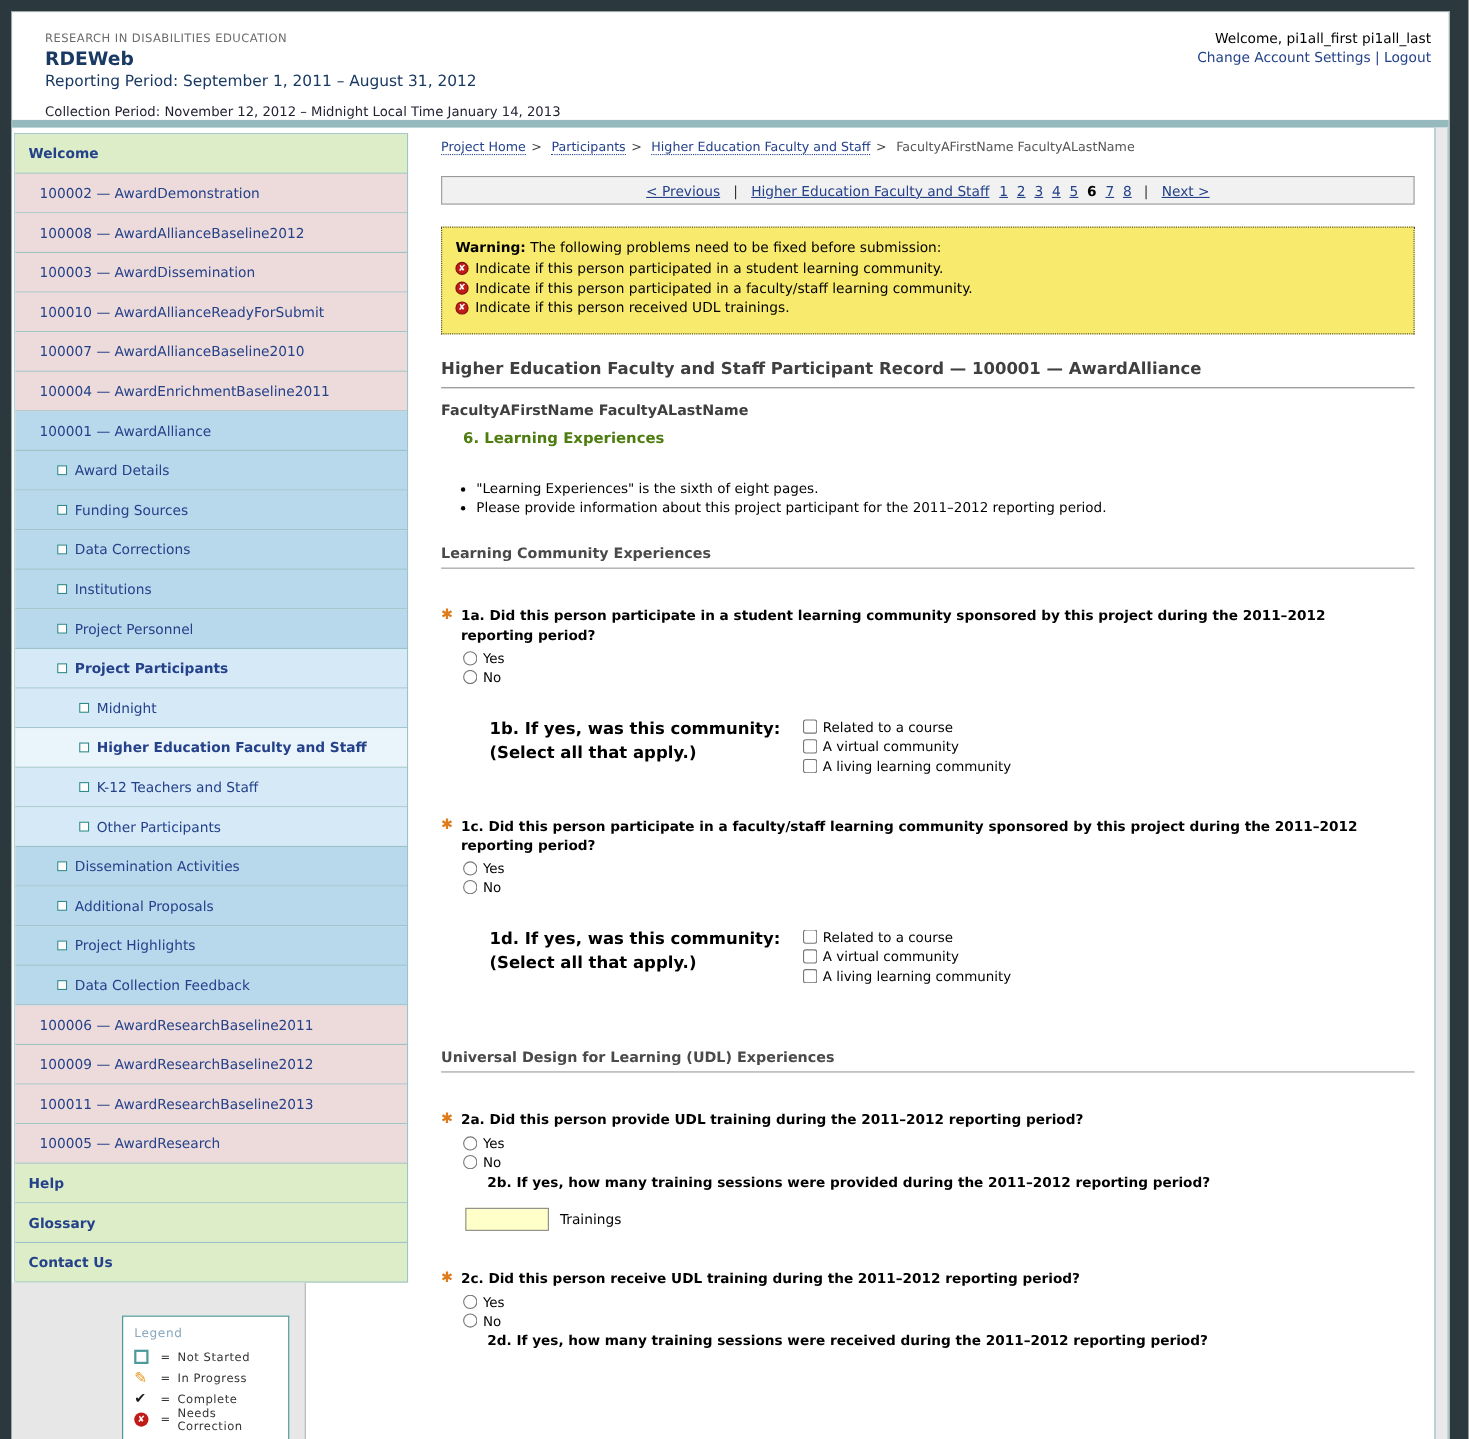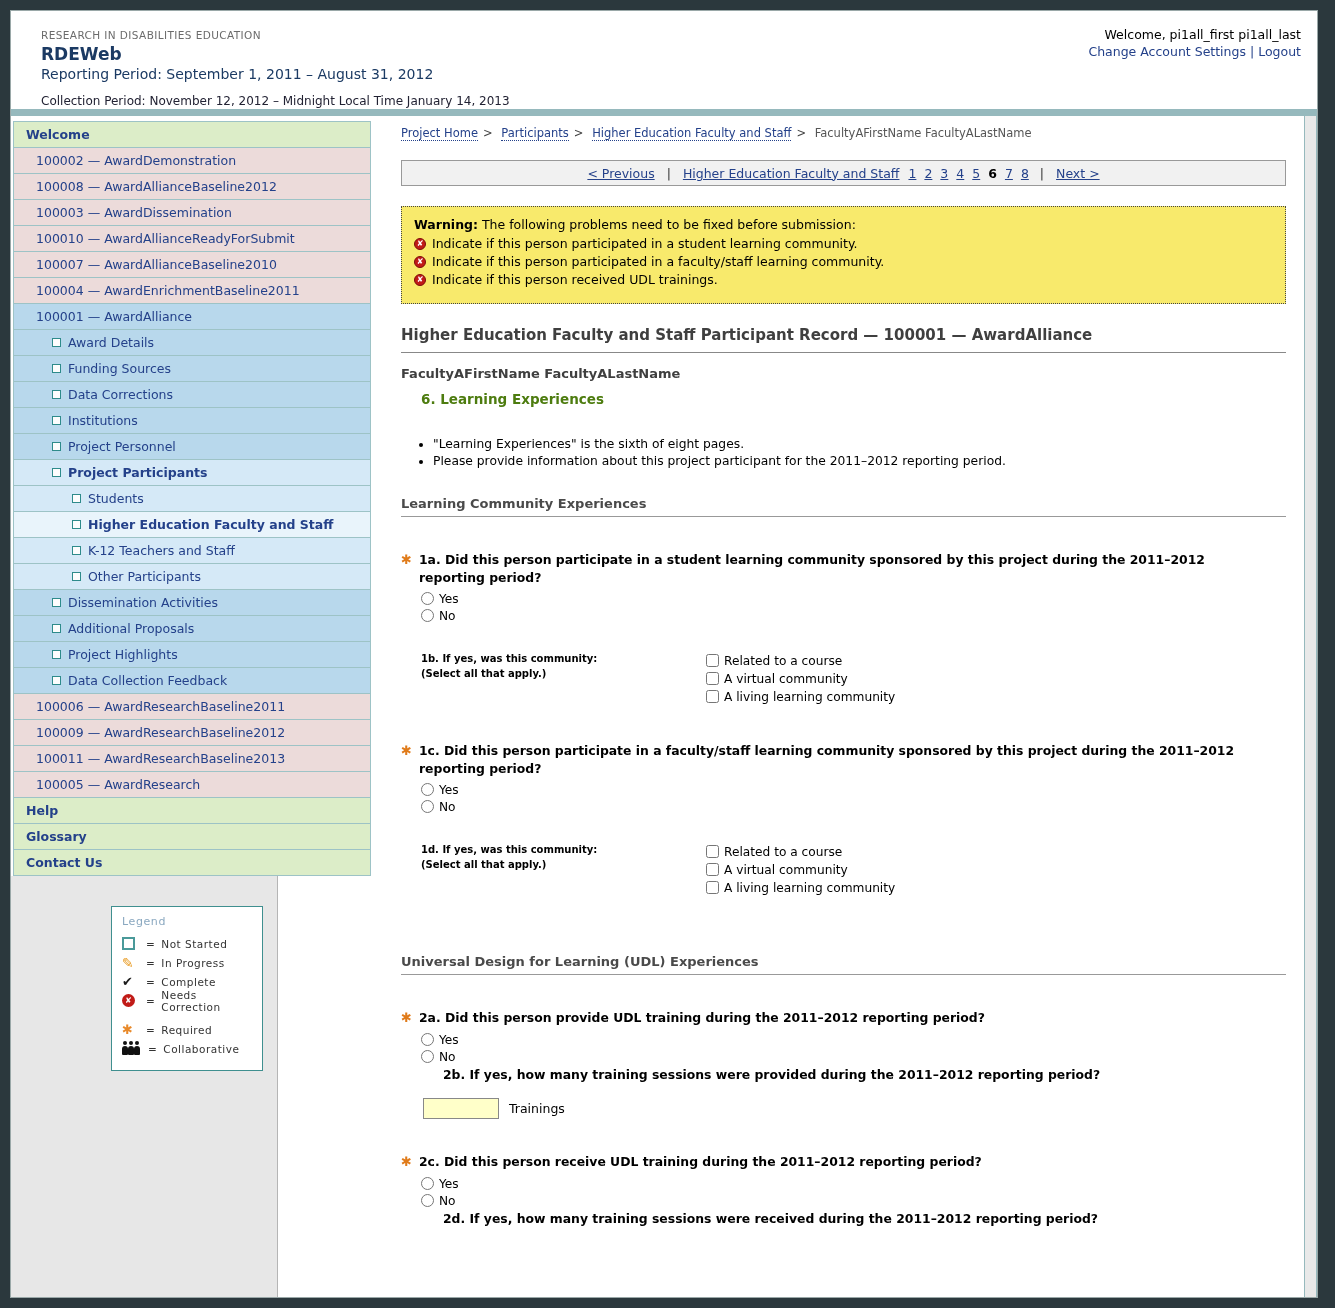--- a/index.html
+++ b/index.html
@@ -27,21 +27,21 @@
   .header-right { position:absolute; top:16px; right:16px; text-align:right; font-size:12.5px; }
   .header-right .line { margin-bottom:2px; }
   a.nav-link { color:#24418a; text-decoration:none; cursor:pointer; }
   .pipe { color:#24418a; margin:0 4px; }
   .teal-bar { height:7px; background:#96b9bd; }
   
   .body-row { flex:1; display:flex; align-items:stretch; }
   .sidebar-col { width:360px; display:flex; flex-direction:column; }
   ul.nav { list-style:none; margin:5px 0 0 2px; padding:0; width:358px;
            border:1px solid #9dc3c6; border-bottom:none; }
-  ul.nav li { height:26px; line-height:25px; border-bottom:1px solid #9dc3c6;
+  ul.nav li { height:36px; line-height:25px; border-bottom:1px solid #9dc3c6;
               color:#24418a; cursor:pointer; white-space:nowrap; overflow:hidden;
               display:flex; align-items:center; }
   .cb { display:inline-block; width:9px; height:9px; border:1px solid #2e8b8b;
         background:#fdfdfd; margin-right:7px; flex:none; }
   li.t-home { background:#dcedc8; font-weight:bold; color:#1a416e; padding-left:12px; }
   li.t-award { background:#ecdbda; padding-left:22px; }
   li.t-award-open { background:#b8d8ec; padding-left:22px; }
   li.t-section { background:#b8d8ec; padding-left:38px; }
   li.t-section-open { background:#d5e9f7; padding-left:38px; font-weight:bold; }
   li.t-subsection { background:#d5e9f7; padding-left:58px; }
@@ -100,21 +100,21 @@
                      border-bottom:1px solid #999; padding-bottom:5px; }
   .section-heading.second { margin-top:55px; }
   .question { margin-top:34px; display:flex; gap:4px; font-weight:bold; font-size:12.4px;
               line-height:1.45; max-width:872px; }
   .req { color:#e07b1a; font-size:13px; flex:none; width:14px; }
   .radio-group { margin:5px 0 0 20px; }
   label.opt { display:flex; align-items:center; gap:5px; margin:3px 0; font-size:12.2px;
               font-weight:normal; cursor:pointer; width:max-content; }
   label.opt input { width:13px; height:13px; margin:0; }
   .apply-row { margin-top:28px; margin-left:20px; display:flex; }
-  .apply-label { width:285px; font-weight:bold; font-size:10px; line-height:1.5; flex:none; }
+  .apply-label { width:285px; font-weight:bold; font-size:15px; line-height:1.5; flex:none;margin-left:24px; }
   .apply-options label.opt { margin:3px 0 4px; }
   .count-question { margin-left:42px; font-weight:bold; font-size:12.4px; }
   .train-row { margin:16px 0 0 22px; display:flex; align-items:center; gap:10px; }
   input.count { width:76px; height:21px; background:#ffffc9; border:1px solid #888; padding:1px 4px;
                 font-family:inherit; font-size:12px; }
 </style>
 </head>
 <body>
 
 <div class="page">
@@ -203,21 +203,21 @@
             <span class="nav-label">Project Personnel</span>
           </li>
 
           <li class="nav-item t-section-open">
             <span class="cb"></span>
             <span class="nav-label">Project Participants</span>
           </li>
 
           <li class="nav-item t-subsection">
             <span class="cb"></span>
-            <span class="nav-label">Students</span>
+            <span class="nav-label">Midnight</span>
           </li>
 
           <li class="nav-item t-subsection-active">
             <span class="cb"></span>
             <span class="nav-label">Higher Education Faculty and Staff</span>
           </li>
 
           <li class="nav-item t-subsection">
             <span class="cb"></span>
             <span class="nav-label">K-12 Teachers and Staff</span>

